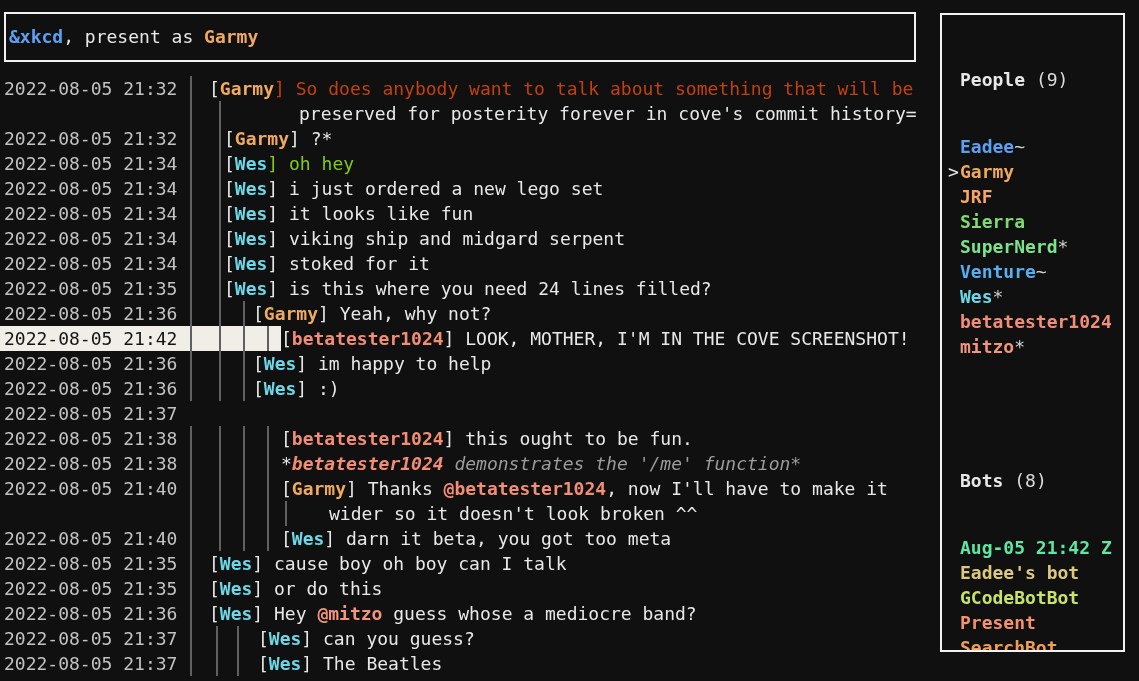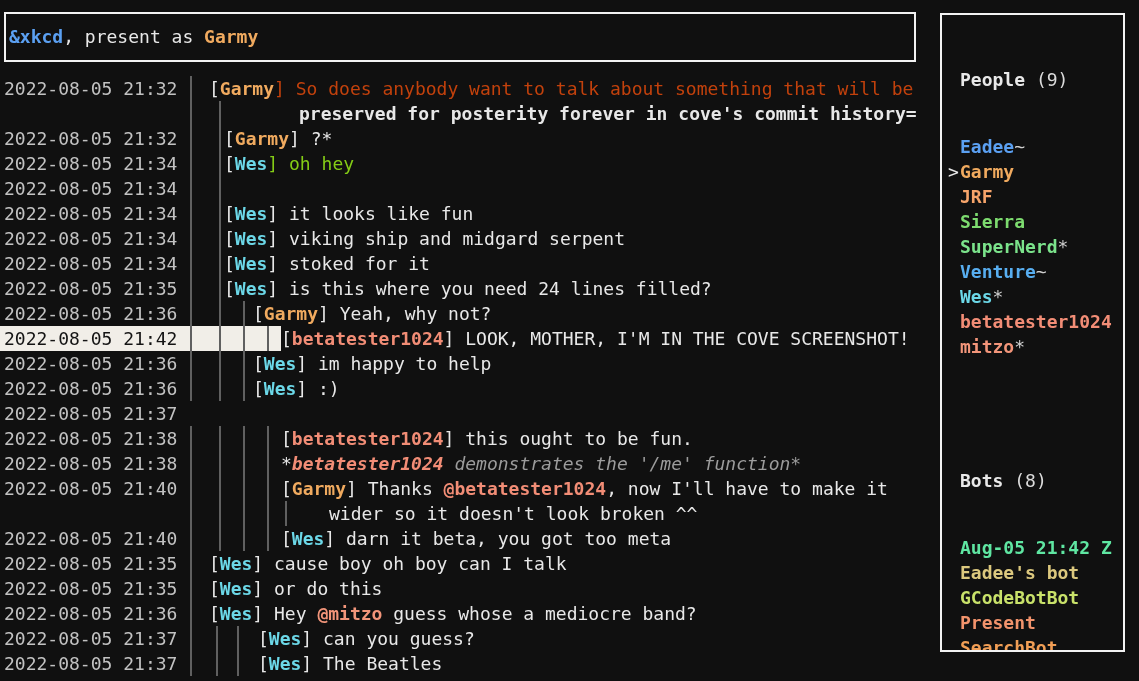--- a/index.html
+++ b/index.html
@@ -39,24 +39,24 @@
 </style>
 </head>
 <body>
 
 <div>
 
   <div class="titlebox"><span class="b" style="color:#5ba0f2">&amp;xkcd</span><span>, present as </span><span class="b" style="color:#f0aa5f">Garmy</span></div>
 
   <div class="chat" id="chat">
       <div class="line"><span class="ts">2022-08-05 21:32</span><div class="msg"><span class="mtext" style="margin-left: 17px;"><span style="color: rgb(232, 232, 232);">[</span><span class="b" style="color: rgb(240, 170, 95);">Garmy</span><span style="color: #c2410c;">] So does anybody want to talk about something that will be</span></span></div></div>
-      <div class="line"><span class="ts"></span><div class="msg"><span class="gd" style="left: 27px;"></span><span class="mtext" style="margin-left: 107px; font-weight: bold;"><span style="color: rgb(232, 232, 232);">preserved for posterity forever in cove's commit history=</span></span></div></div>
+      <div class="line"><span class="ts"></span><div class="msg"><span class="gd" style="left: 27px;"></span><span class="mtext" style="margin-left: 107px;"><span style="color: rgb(232, 232, 232);">preserved for posterity forever in cove's commit history=</span></span></div></div>
       <div class="line"><span class="ts">2022-08-05 21:32</span><div class="msg"><span class="gd" style="left: 27px;"></span><span class="mtext" style="margin-left: 32px;"><span style="color: rgb(232, 232, 232);">[</span><span class="b" style="color: rgb(240, 170, 95);">Garmy</span><span style="color: rgb(232, 232, 232);">] ?*</span></span></div></div>
       <div class="line"><span class="ts">2022-08-05 21:34</span><div class="msg"><span class="gd" style="left: 27px;"></span><span class="mtext" style="margin-left: 32px;"><span style="color: rgb(232, 232, 232);">[</span><span class="b" style="color: rgb(108, 216, 232);">Wes</span><span style="color: #84cc16;">] oh hey</span></span></div></div>
-      <div class="line"><span class="ts">2022-08-05 21:34</span><div class="msg"><span class="gd" style="left: 27px;"></span></div></div>
+      <div class="line"><span class="ts">2022-08-05 21:34</span><div class="msg"><span class="gd" style="left: 27px;"></span><span class="mtext" style="margin-left: 32px;"><span style="color: rgb(232, 232, 232);">[</span><span class="b" style="color: rgb(108, 216, 232);">Wes</span><span style="color: rgb(232, 232, 232);">] i just ordered a new lego set</span></span></div></div>
       <div class="line"><span class="ts">2022-08-05 21:34</span><div class="msg"><span class="gd" style="left: 27px;"></span><span class="mtext" style="margin-left: 32px;"><span style="color: rgb(232, 232, 232);">[</span><span class="b" style="color: rgb(108, 216, 232);">Wes</span><span style="color: rgb(232, 232, 232);">] it looks like fun</span></span></div></div>
       <div class="line"><span class="ts">2022-08-05 21:34</span><div class="msg"><span class="gd" style="left: 27px;"></span><span class="mtext" style="margin-left: 32px; text-align: right;"><span style="color: rgb(232, 232, 232);">[</span><span class="b" style="color: rgb(108, 216, 232);">Wes</span><span style="color: rgb(232, 232, 232);">] viking ship and midgard serpent</span></span></div></div>
       <div class="line"><span class="ts">2022-08-05 21:34</span><div class="msg"><span class="gd" style="left: 27px;"></span><span class="mtext" style="margin-left: 32px;"><span style="color: rgb(232, 232, 232);">[</span><span class="b" style="color: rgb(108, 216, 232);">Wes</span><span style="color: rgb(232, 232, 232);">] stoked for it</span></span></div></div>
       <div class="line"><span class="ts">2022-08-05 21:35</span><div class="msg"><span class="gd" style="left: 27px;"></span><span class="mtext" style="margin-left: 32px;"><span style="color: rgb(232, 232, 232);">[</span><span class="b" style="color: rgb(108, 216, 232);">Wes</span><span style="color: rgb(232, 232, 232);">] is this where you need 24 lines filled?</span></span></div></div>
       <div class="line"><span class="ts">2022-08-05 21:36</span><div class="msg"><span class="gd" style="left: 27px;"></span><span class="gd" style="left: 51px;"></span><span class="mtext" style="margin-left: 61px;"><span style="color: rgb(232, 232, 232);">[</span><span class="b" style="color: rgb(240, 170, 95);">Garmy</span><span style="color: rgb(232, 232, 232);">] Yeah, why not?</span></span></div></div>
       <div class="line hl"><span class="ts">2022-08-05 21:42</span><div class="msg"><span class="hlpad" style="width: 89px;"></span><span class="gd" style="left: 27px;"></span><span class="gd" style="left: 51px;"></span><span class="gd" style="left: 75px;"></span><span class="mtext" style="margin-left: 89px;"><span style="color: rgb(232, 232, 232);">[</span><span class="b" style="color: rgb(242, 141, 118);">betatester1024</span><span style="color: rgb(232, 232, 232);">] LOOK, MOTHER, I'M IN THE COVE SCREENSHOT!</span></span></div></div>
       <div class="line"><span class="ts">2022-08-05 21:36</span><div class="msg"><span class="gd" style="left: 27px;"></span><span class="gd" style="left: 51px;"></span><span class="mtext" style="margin-left: 61px;"><span style="color: rgb(232, 232, 232);">[</span><span class="b" style="color: rgb(108, 216, 232);">Wes</span><span style="color: rgb(232, 232, 232);">] im happy to help</span></span></div></div>
       <div class="line"><span class="ts">2022-08-05 21:36</span><div class="msg"><span class="gd" style="left: 27px;"></span><span class="gd" style="left: 51px;"></span><span class="mtext" style="margin-left: 61px;"><span style="color: rgb(232, 232, 232);">[</span><span class="b" style="color: rgb(108, 216, 232);">Wes</span><span style="color: rgb(232, 232, 232);">] :)</span></span></div></div>
       <div class="line"><span class="ts">2022-08-05 21:37</span></div>
       <div class="line"><span class="ts">2022-08-05 21:38</span><div class="msg"><span class="gd" style="left: 27px;"></span><span class="gd" style="left: 51px;"></span><span class="gd" style="left: 75px;"></span><span class="mtext" style="margin-left: 89px;"><span style="color: rgb(232, 232, 232);">[</span><span class="b" style="color: rgb(242, 141, 118);">betatester1024</span><span style="color: rgb(232, 232, 232);">] this ought to be fun.</span></span></div></div>

